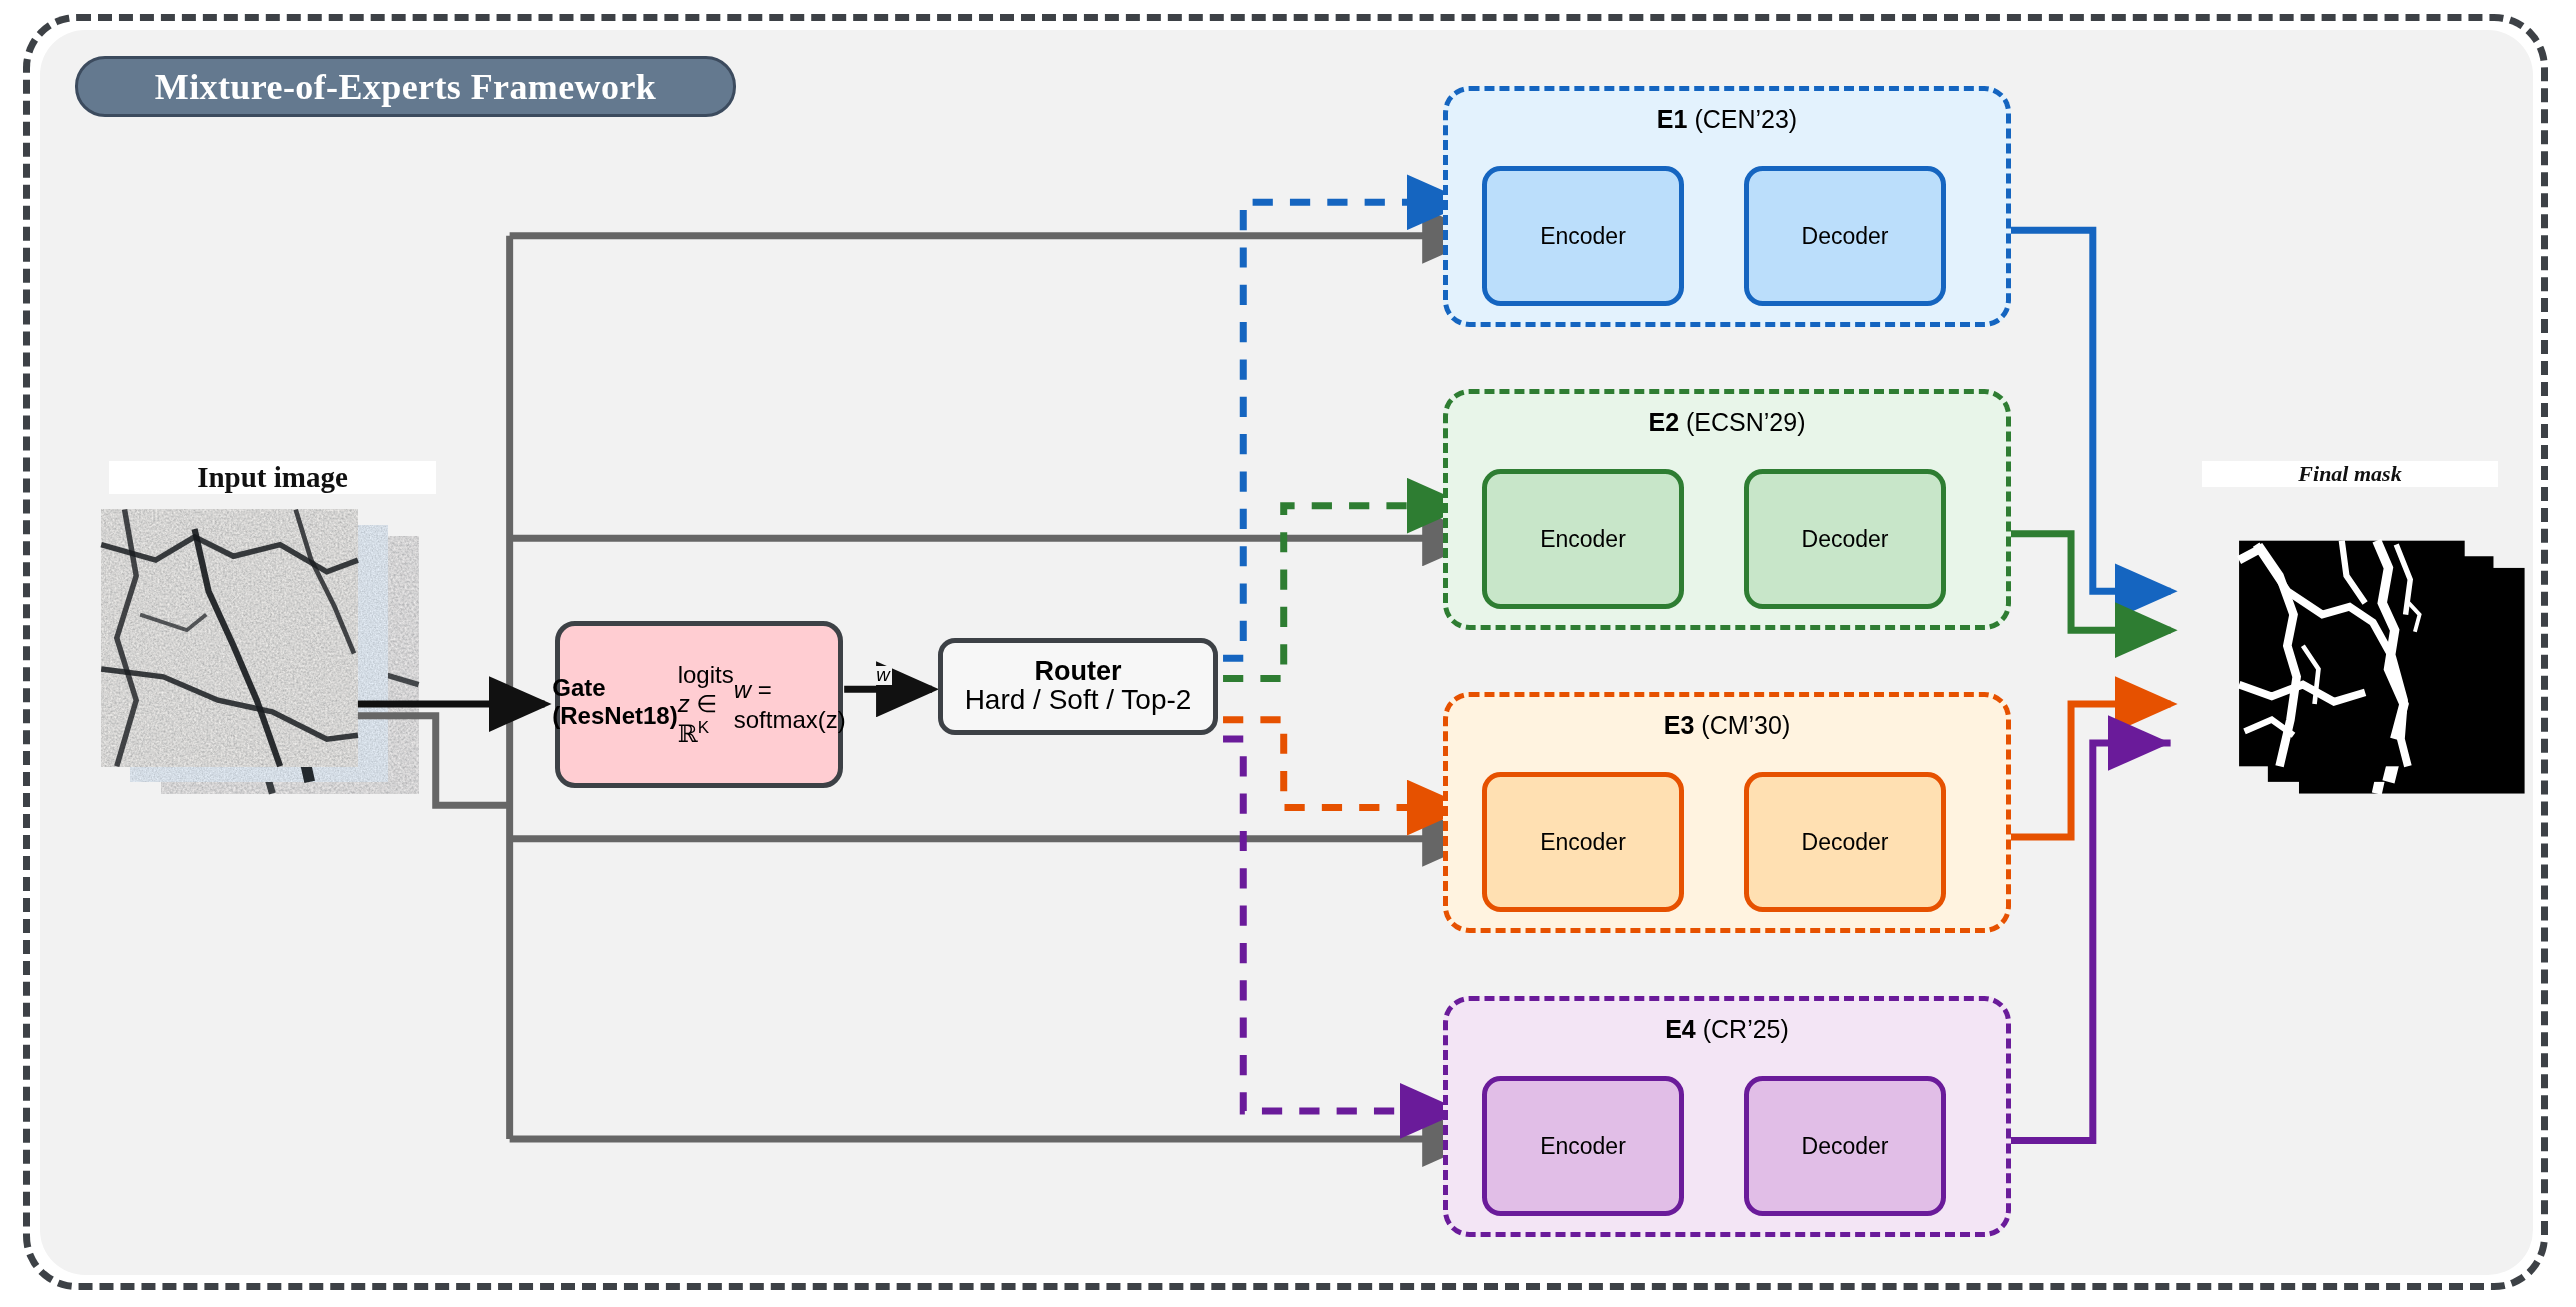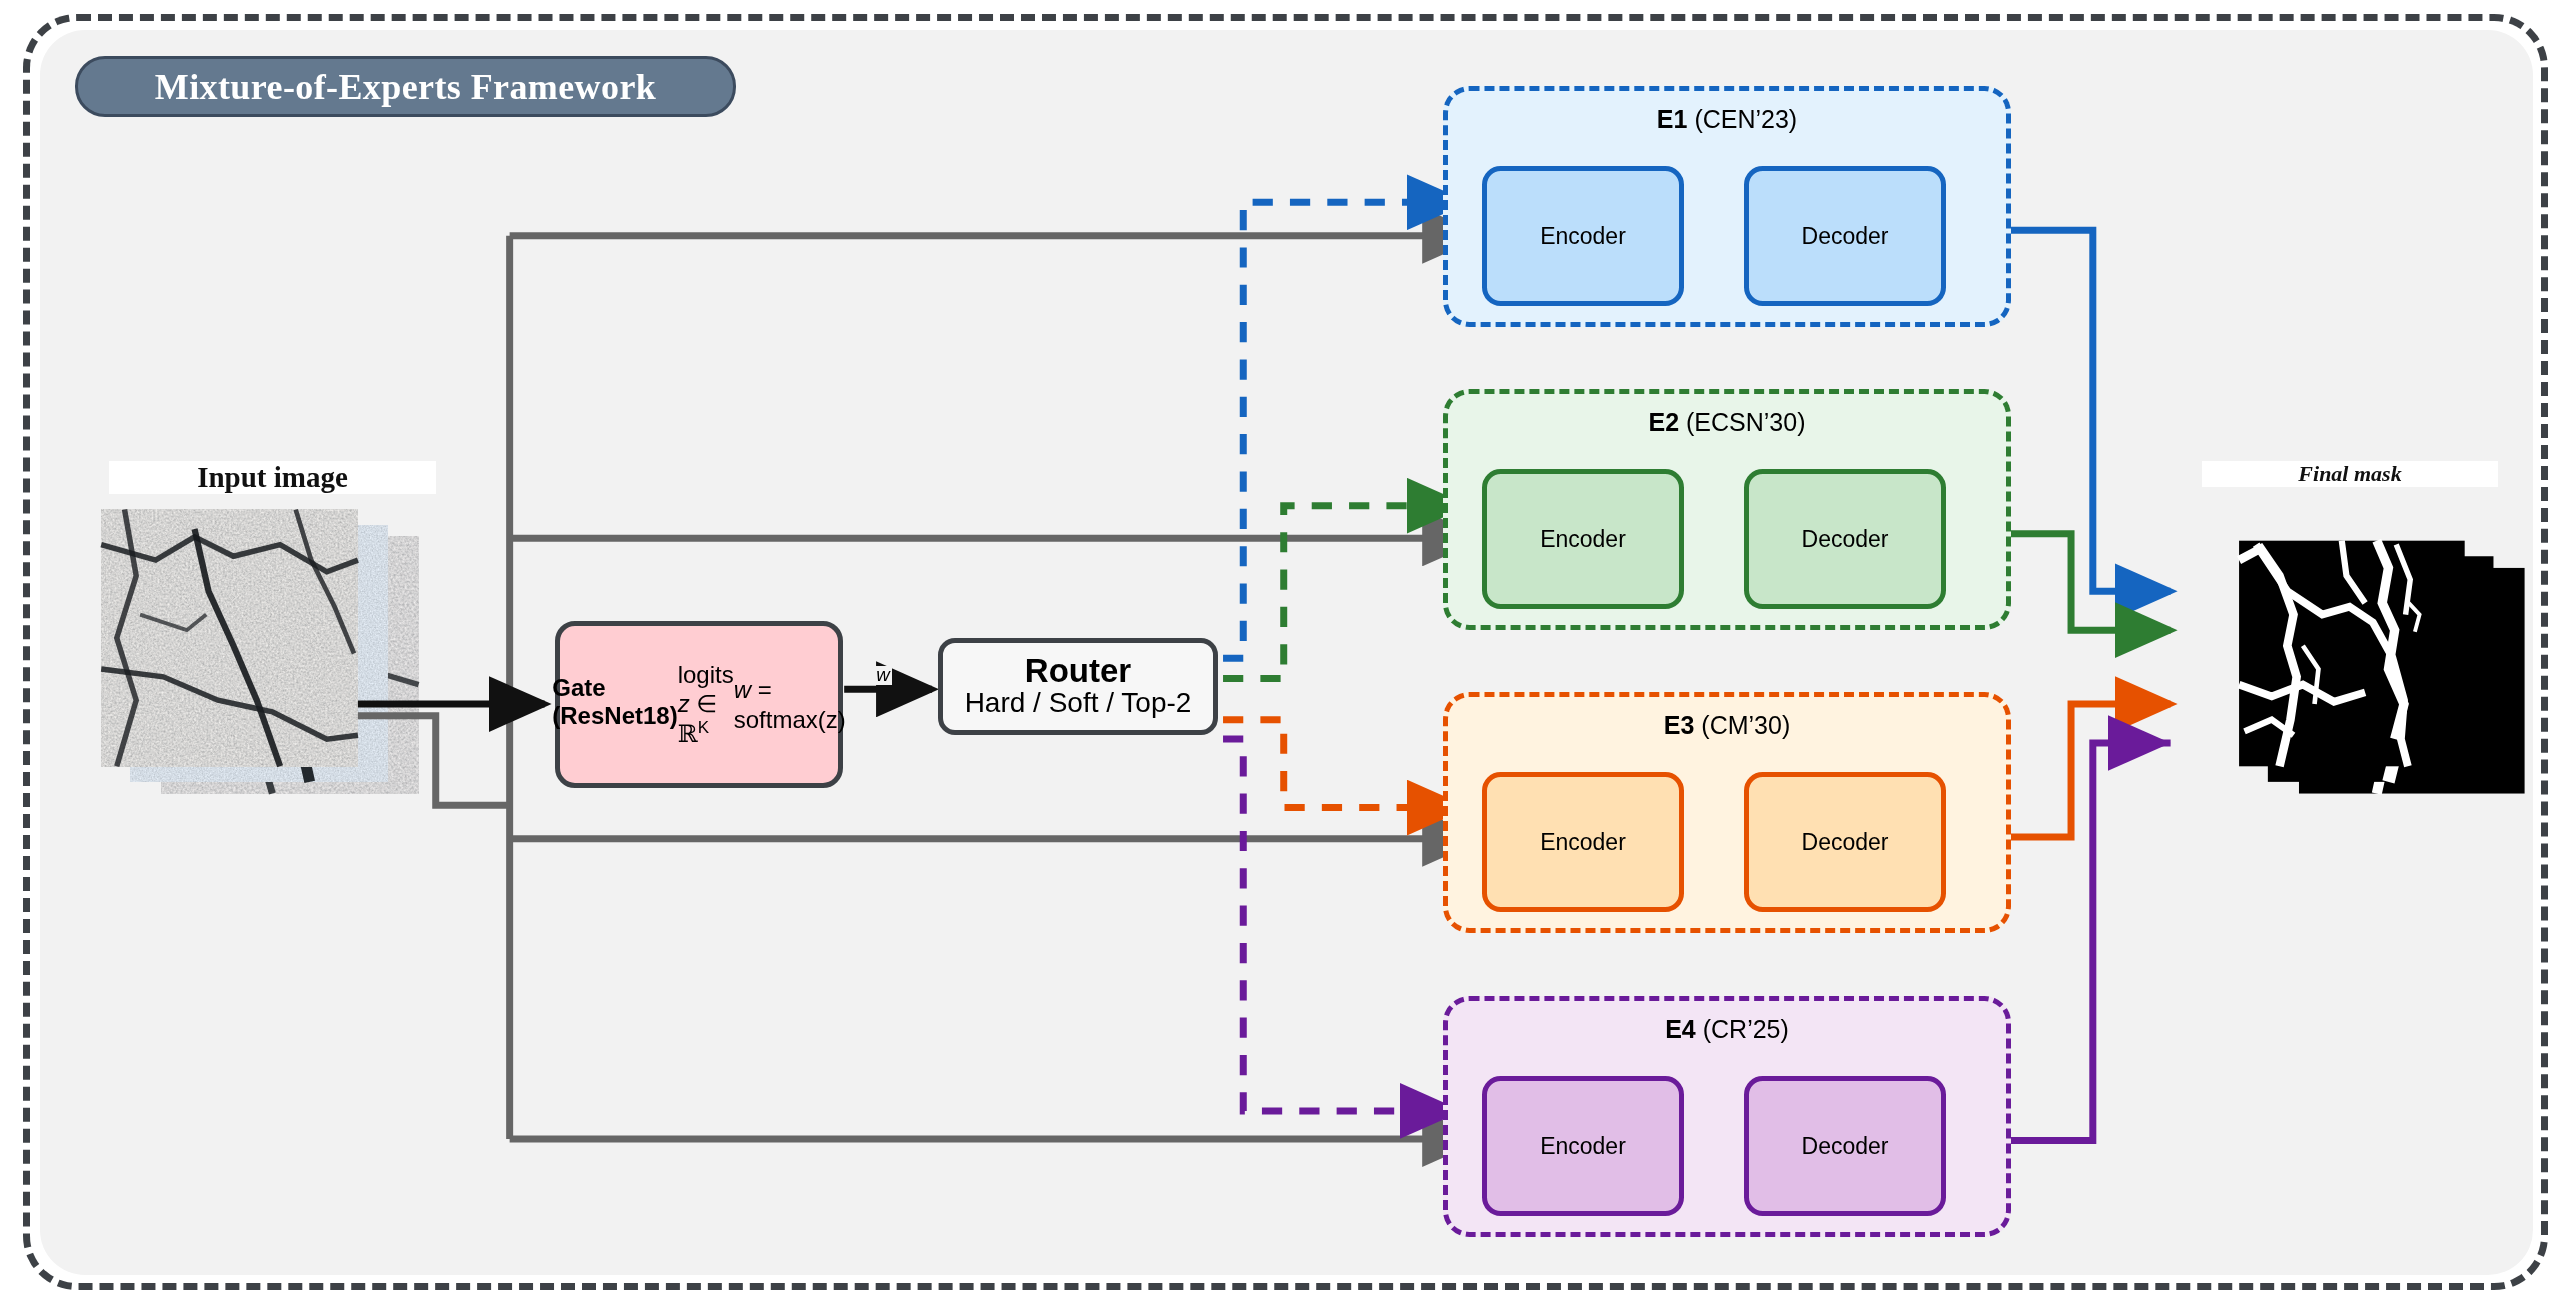--- a/index.html
+++ b/index.html
@@ -50,21 +50,21 @@
   .bb{font-family:"DejaVu Serif",serif;font-style:normal;}
   .sup{font-size:17px;vertical-align:super;}
 
   
   #router{
     position:absolute;left:938px;top:638px;width:280px;height:97px;
     background:#f7f7f7;border:5.4px solid #3d4146;border-radius:17px;
     display:flex;flex-direction:column;align-items:center;justify-content:center;
     box-sizing:border-box;
   }
-  #router .r-title{font-size:33px;font-weight:700;color:#000;line-height:1.05;}
+  #router .r-title{font-size:27px;font-weight:700;color:#000;line-height:1.05;}
   #router .r-sub{font-size:28px;color:#000;line-height:1.1;}
 
   
   #w-label{
     position:absolute;left:874px;top:666px;font-size:18.7px;font-style:italic;color:#000;
     background:#f2f2f2;padding:0 2.3px;line-height:1;
   }
 
   
   .expert{
@@ -288,21 +288,21 @@
       <b>E1</b>
       <span>(CEN’23)</span>
     </div>
     <div class="block enc">Encoder</div>
     <div class="block dec">Decoder</div>
   </div>
 
   <div id="e2" class="expert">
     <div class="e-title">
       <b>E2</b>
-      <span>(ECSN’30)</span>
+      <span>(ECSN’29)</span>
     </div>
     <div class="block enc">Encoder</div>
     <div class="block dec">Decoder</div>
   </div>
 
   <div id="e3" class="expert">
     <div class="e-title">
       <b>E3</b>
       <span>(CM’30)</span>
     </div>

